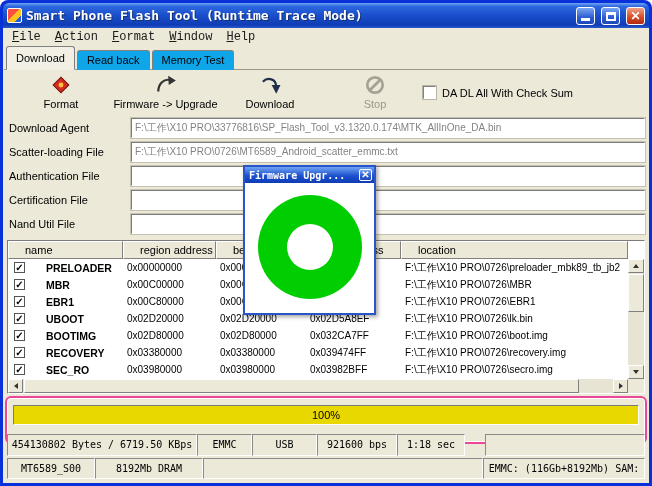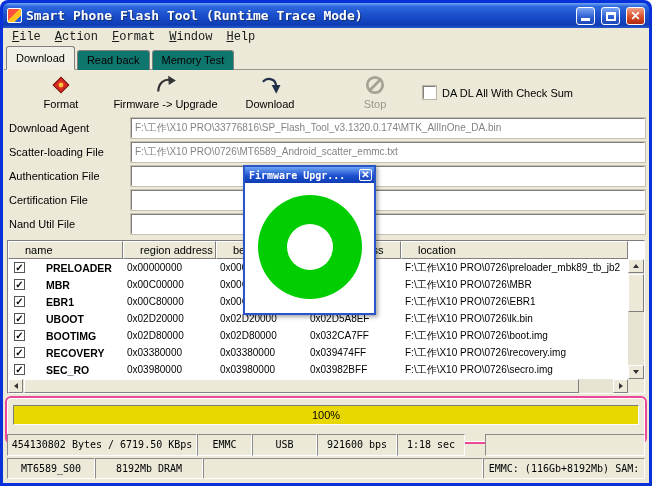--- a/index.html
+++ b/index.html
@@ -29,21 +29,21 @@
   .client { position:relative; width:646px; height:455px; background:#ECE9D8; }
   
   .menubar { position:absolute; top:0; left:0; right:0; height:18px; display:flex;
     font-family:"DejaVu Sans Mono", monospace; font-size:12px; align-items:center; padding-left:2px; }
   .menu-item { display:inline-block; padding:1px 7px; color:#1a1a1a;font-family:Liberation Mono, monospace; }
   .menu-item::first-letter { text-decoration:underline; }
   
   .tabline { position:absolute; top:41px; left:1px; right:1px; height:1px; background:#fff; border-top:1px solid #9a968a; }
   .tabs { position:absolute; top:18px; left:3px; height:24px; display:flex; align-items:flex-end; z-index:2; }
   .tab { height:20px; padding:3px 9px 0; border:1px solid #808080; border-bottom:none;
-    border-radius:3px 3px 0 0; background:#0f766e; margin-right:2px; font-size:11px; }
+    border-radius:3px 3px 0 0; background:#0ea5e9; margin-right:2px; font-size:11px; }
   .tab.active { height:24px; padding-top:5px; background:#F2F0E4; border-bottom:1px solid #F2F0E4; }
   
   .toolbar { position:absolute; top:44px; left:0; right:0; height:46px; }
   .tool { position:absolute; top:2px; text-align:center; font-size:11px; }
   .tool .ticon { display:block; height:24px; }
   .tool.disabled { color:#9a978c; }
   .cbx { width:13px; height:13px; background:#fff; border:1px solid;
     border-color:#808080 #fff #fff #808080; outline:1px solid #b8b4a4; display:inline-block; vertical-align:middle; }
   .da-check { position:absolute; left:420px; top:14px; display:flex; align-items:center; gap:6px; }
   

